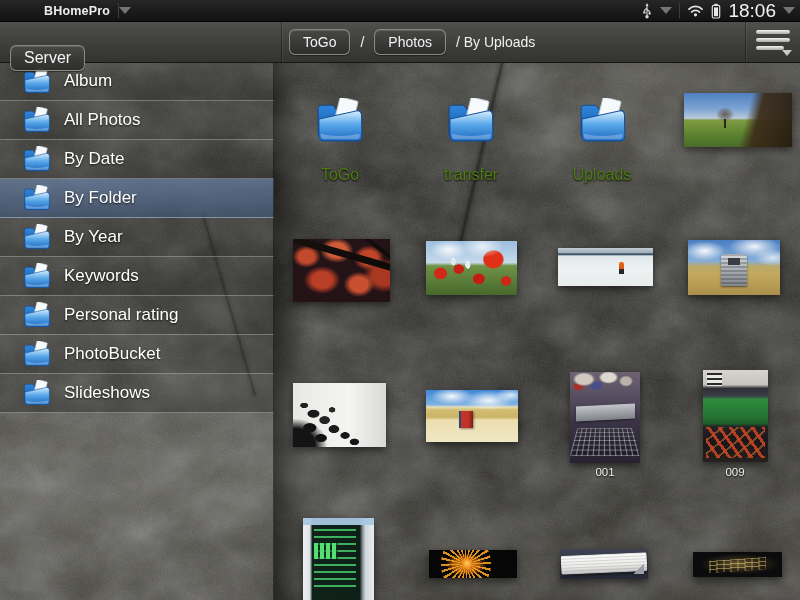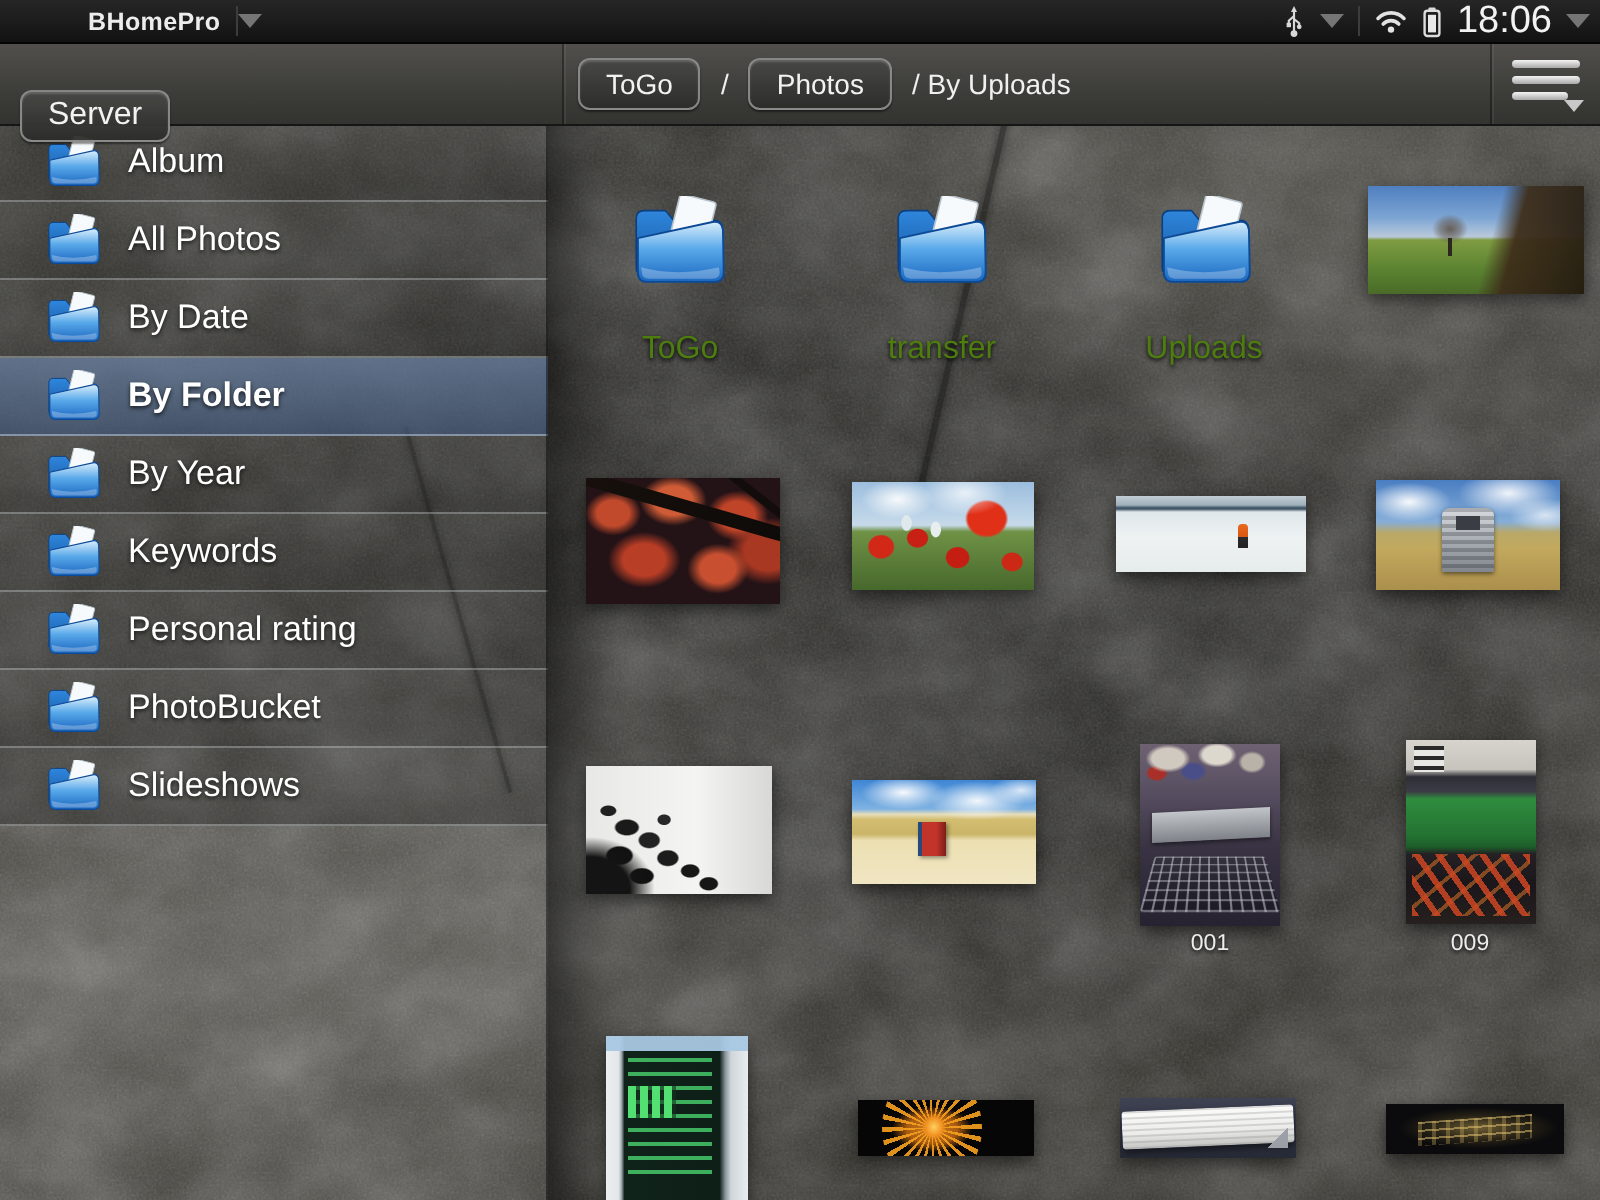--- a/index.html
+++ b/index.html
@@ -62,21 +62,21 @@
   .vm-arrow{position:absolute;right:0;bottom:0;width:0;height:0;
     border-left:5px solid transparent;border-right:5px solid transparent;
     border-top:6px solid #c8c8c8;}
 
   
   .sidebar{position:absolute;left:0;top:62px;width:274px;z-index:10;}
   .srow{position:relative;height:39px;display:flex;align-items:center;gap:12px;
     padding-left:22px;box-sizing:border-box;
     background:linear-gradient(rgba(26,26,26,.22), rgba(8,8,8,.30));
     border-bottom:1px solid rgba(215,220,224,.32);cursor:pointer;}
-  .srow.selected{background:linear-gradient(rgba(97,119,152,.78), rgba(60,80,110,.74));font-weight:bold;}
+  .srow.selected{background:linear-gradient(rgba(97,119,152,.78), rgba(60,80,110,.74));}
   .srow .lbl{color:#fff;font-size:17px;text-shadow:0 1px 2px rgba(0,0,0,.75);}
   .sidebar-edge{position:absolute;left:273px;top:62px;width:1px;bottom:0;
     background:rgba(0,0,0,.45);z-index:11;}
 
   
   .main{position:absolute;left:274px;top:62px;right:0;bottom:0;z-index:12;}
   .fold-tile{position:absolute;width:52px;height:47px;cursor:pointer;}
   .f-togo{left:40px;top:36px;} .f-transfer{left:171px;top:36px;} .f-uploads{left:303px;top:36px;}
   .fold-label{position:absolute;width:110px;text-align:center;color:#4d7c0f;
     font-size:16px;text-shadow:0 1px 2px #000;top:104px;}

